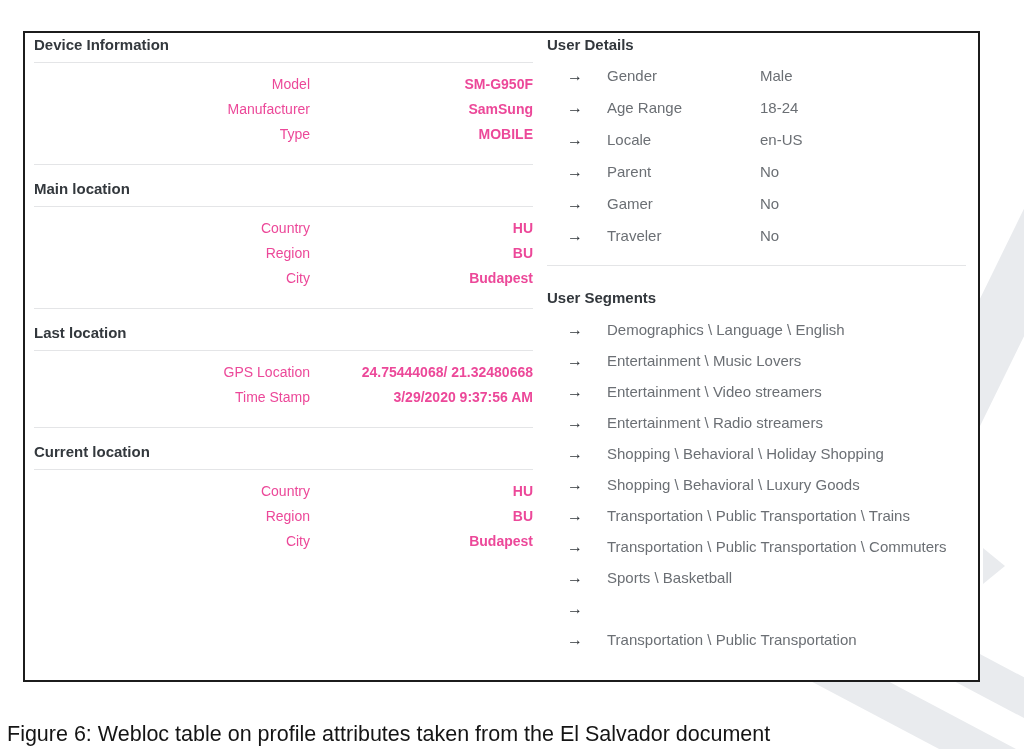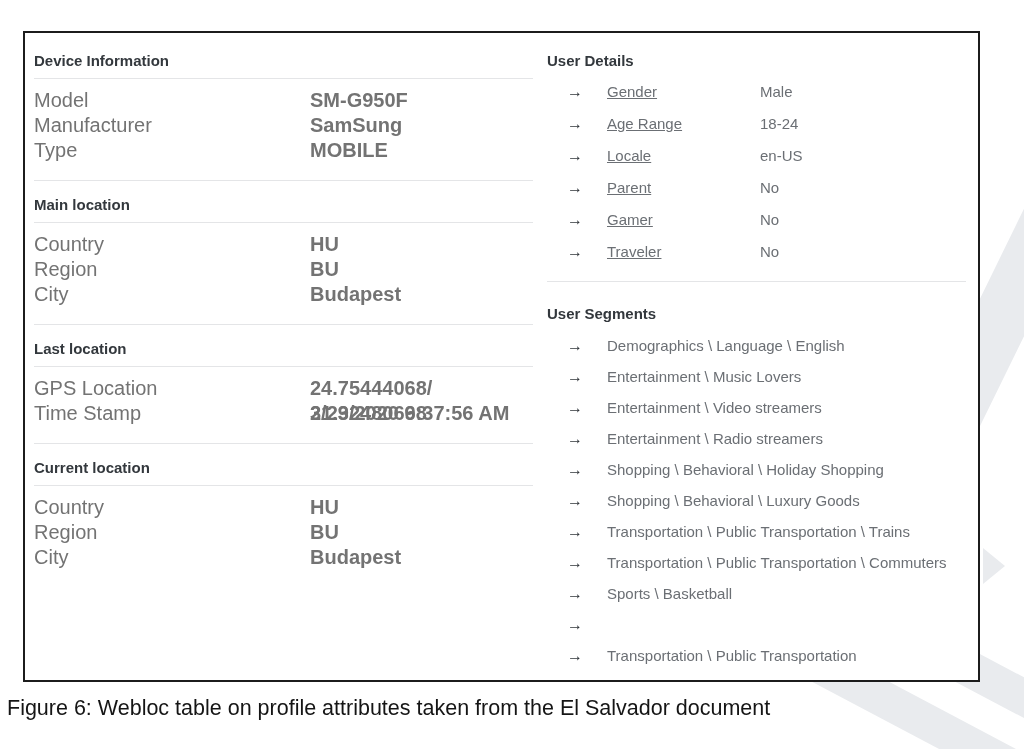--- a/index.html
+++ b/index.html
@@ -33,65 +33,66 @@
     box-sizing: border-box;
     padding: 2px 10px 0 0;
   }
   .sec-title {
     margin: 0; padding: 0;
     font-size: 15px; font-weight: 700;
     color: #33383d;
     height: 20px; line-height: 20px;
     margin-top: 14px;
   }
-  .sec-title.first { margin-top: 16px; }
+  .sec-title.first { margin-top: 0; }
   .hr {
     border-top: 1px solid #e4e5e7;
     height: 0;
     margin-top: 7px;
   }
   .hr.sep { margin-top: 17px; }
   .kv-rows { margin-top: 9px; }
   .kv {
     display: flex;
     height: 25px; line-height: 25px;
-    font-size: 20px;
-    color: #737373;
+    font-size: 14px;
+    color: #ec4899;
+    text-align: right;
   }
   .kv .k { width: 276px; flex: none; }
   .kv .v { flex: 1; font-weight: bold; }
   .arow {
     display: flex;
     height: 32px; line-height: 32px;
     font-size: 15px;
     color: #6b6f74;
     padding-left: 20px;
   }
   .arow .arr, .srow .arr {
     width: 40px; flex: none;
     color: #2f3439;
     font-weight: 600;
     font-size: 16px;
   }
-  .arow .alabel { width: 153px; flex: none; text-decoration: underline; }
+  .arow .alabel { width: 153px; flex: none; }
   .arow .avalue { flex: 1; }
   .details-rows { margin-top: 5px; }
   .details-hr { margin-top: 13px; margin-right: 2px; }
   .seg-title { margin-top: 22px; }
   .seg-rows { margin-top: 6px; }
   .srow {
     display: flex;
     height: 31px; line-height: 31px;
     font-size: 15px;
     color: #6b6f74;
     padding-left: 20px;
   }
   .srow .stext { flex: 1; }
   .caption {
-    position: absolute; left: 7px; top: 696px;
+    position: absolute; left: 7px; top: 722px;
     font-size: 21.5px;
     color: #151515;
     z-index: 1;
     white-space: nowrap;
   }
 </style>
 </head>
 <body>
 
 <svg class="watermark" width="1024" height="749" viewBox="0 0 1024 749" aria-hidden="true">

